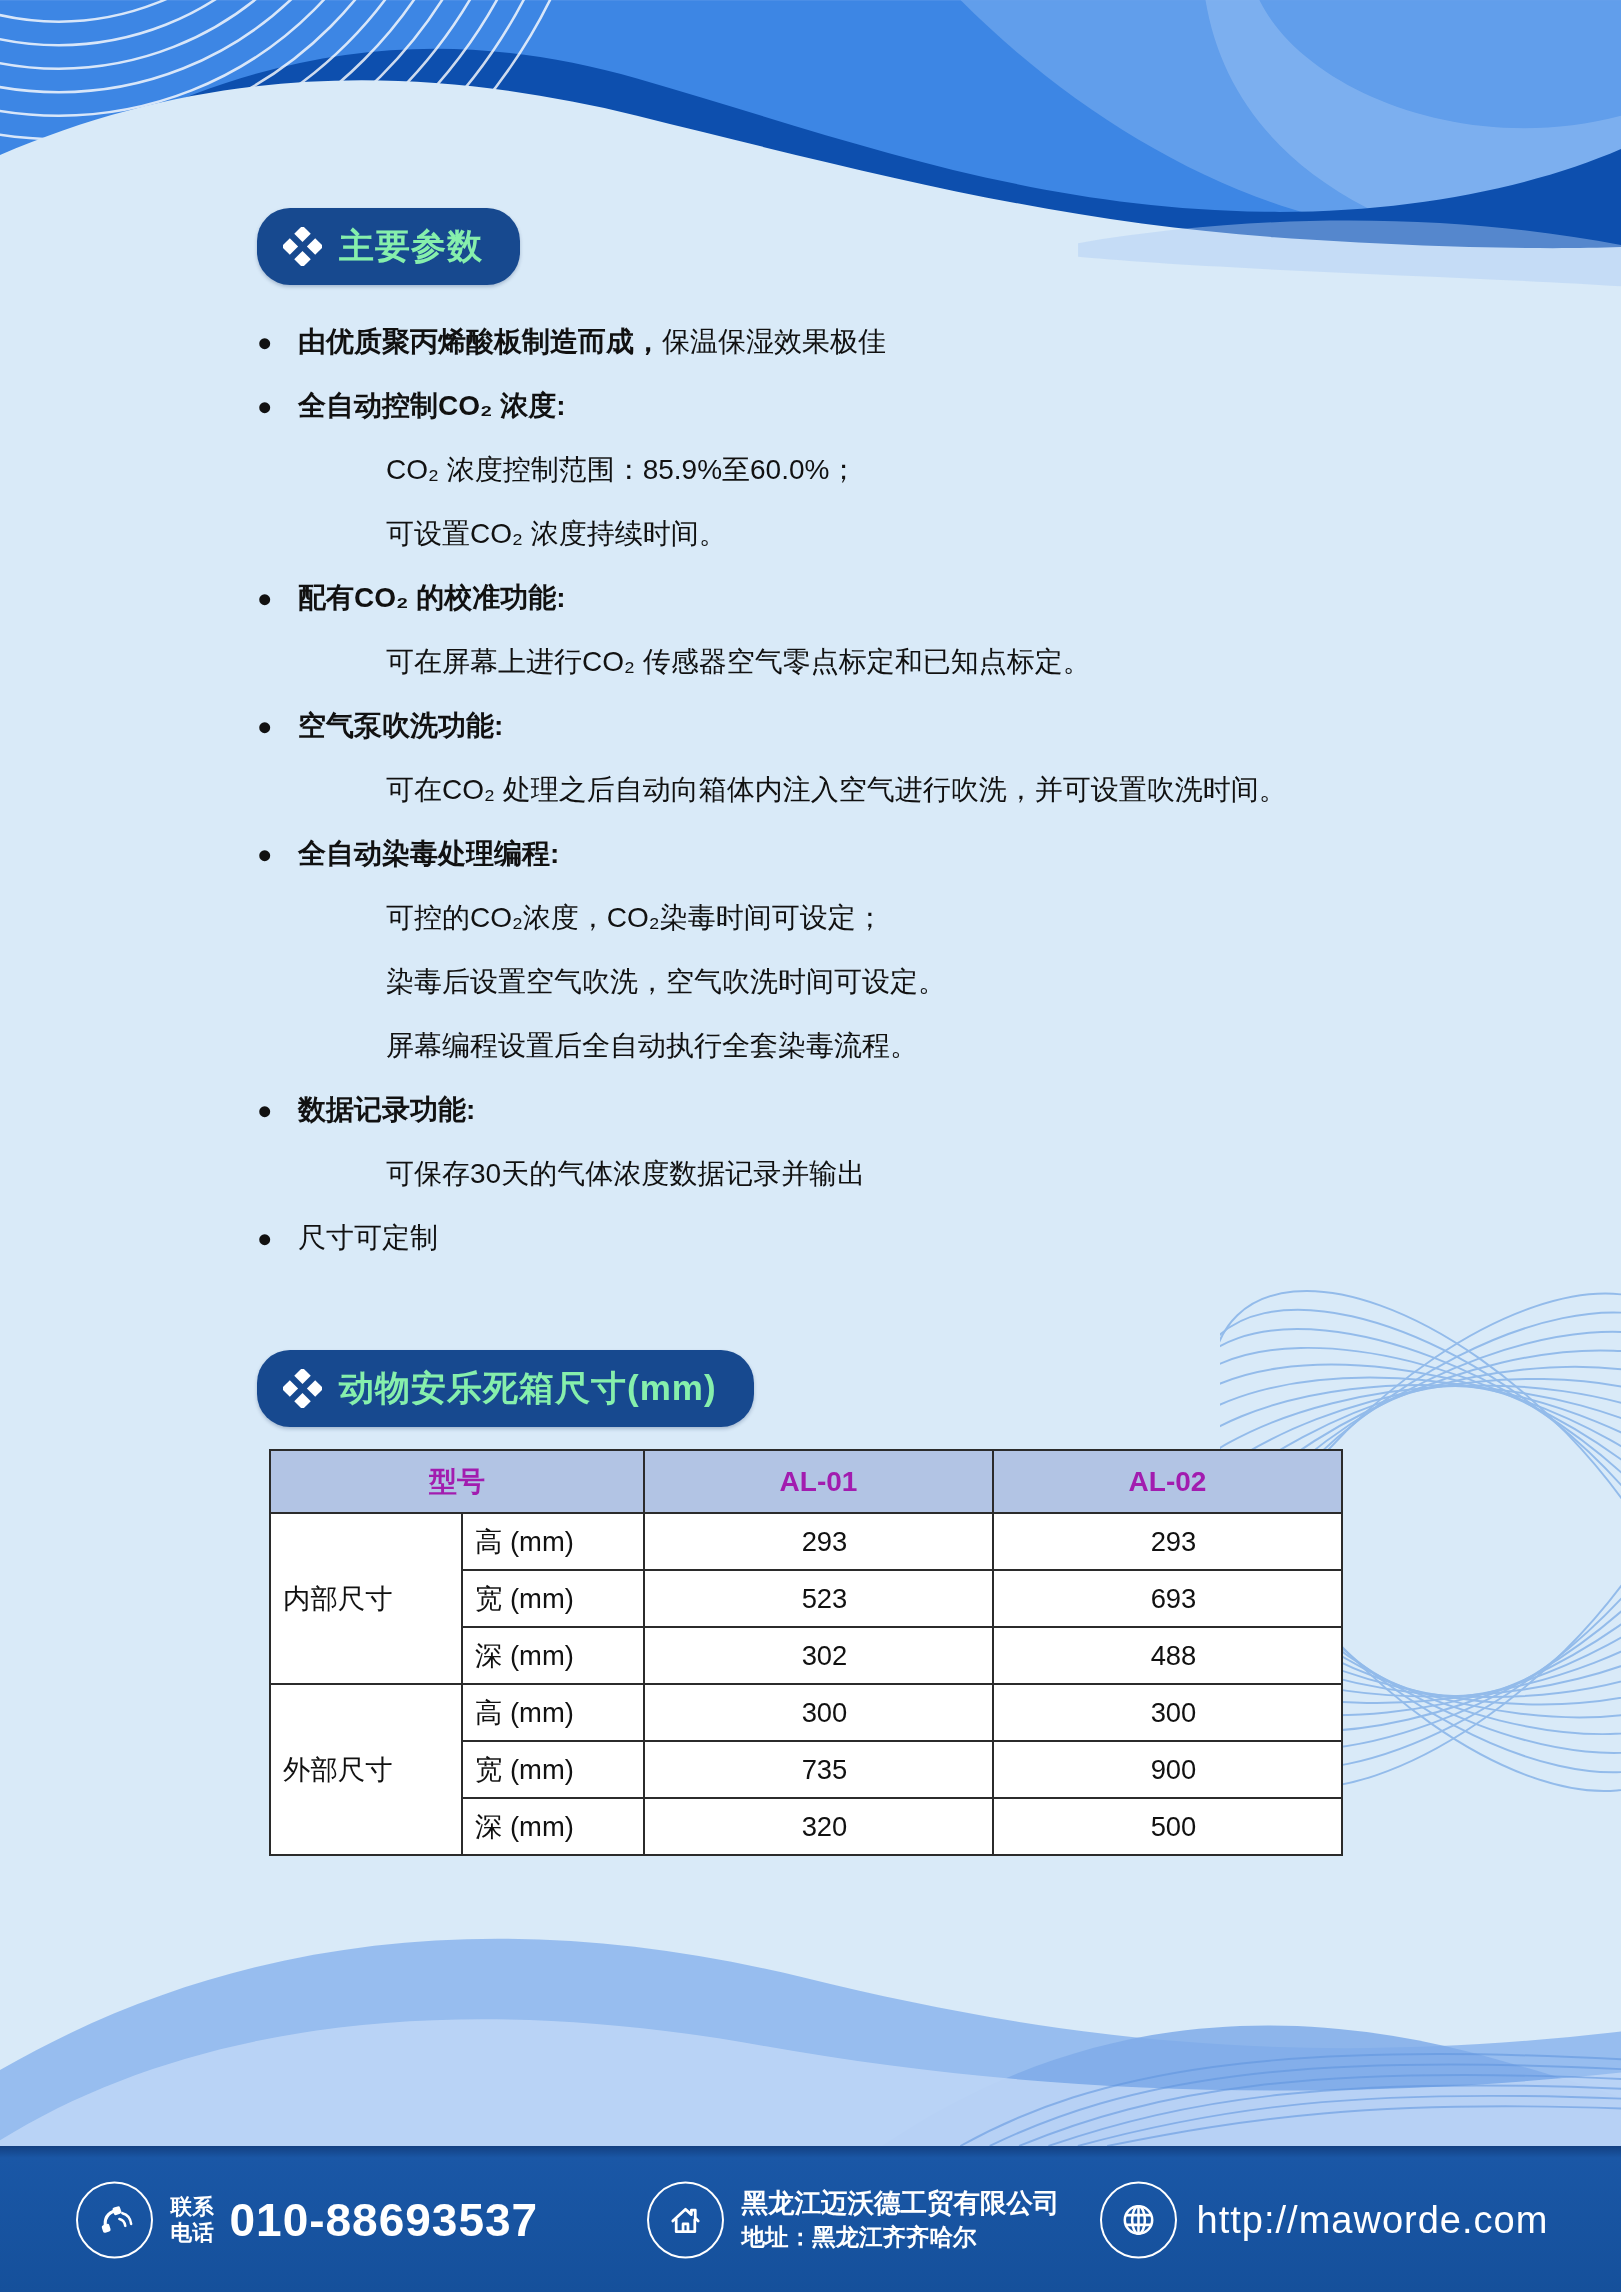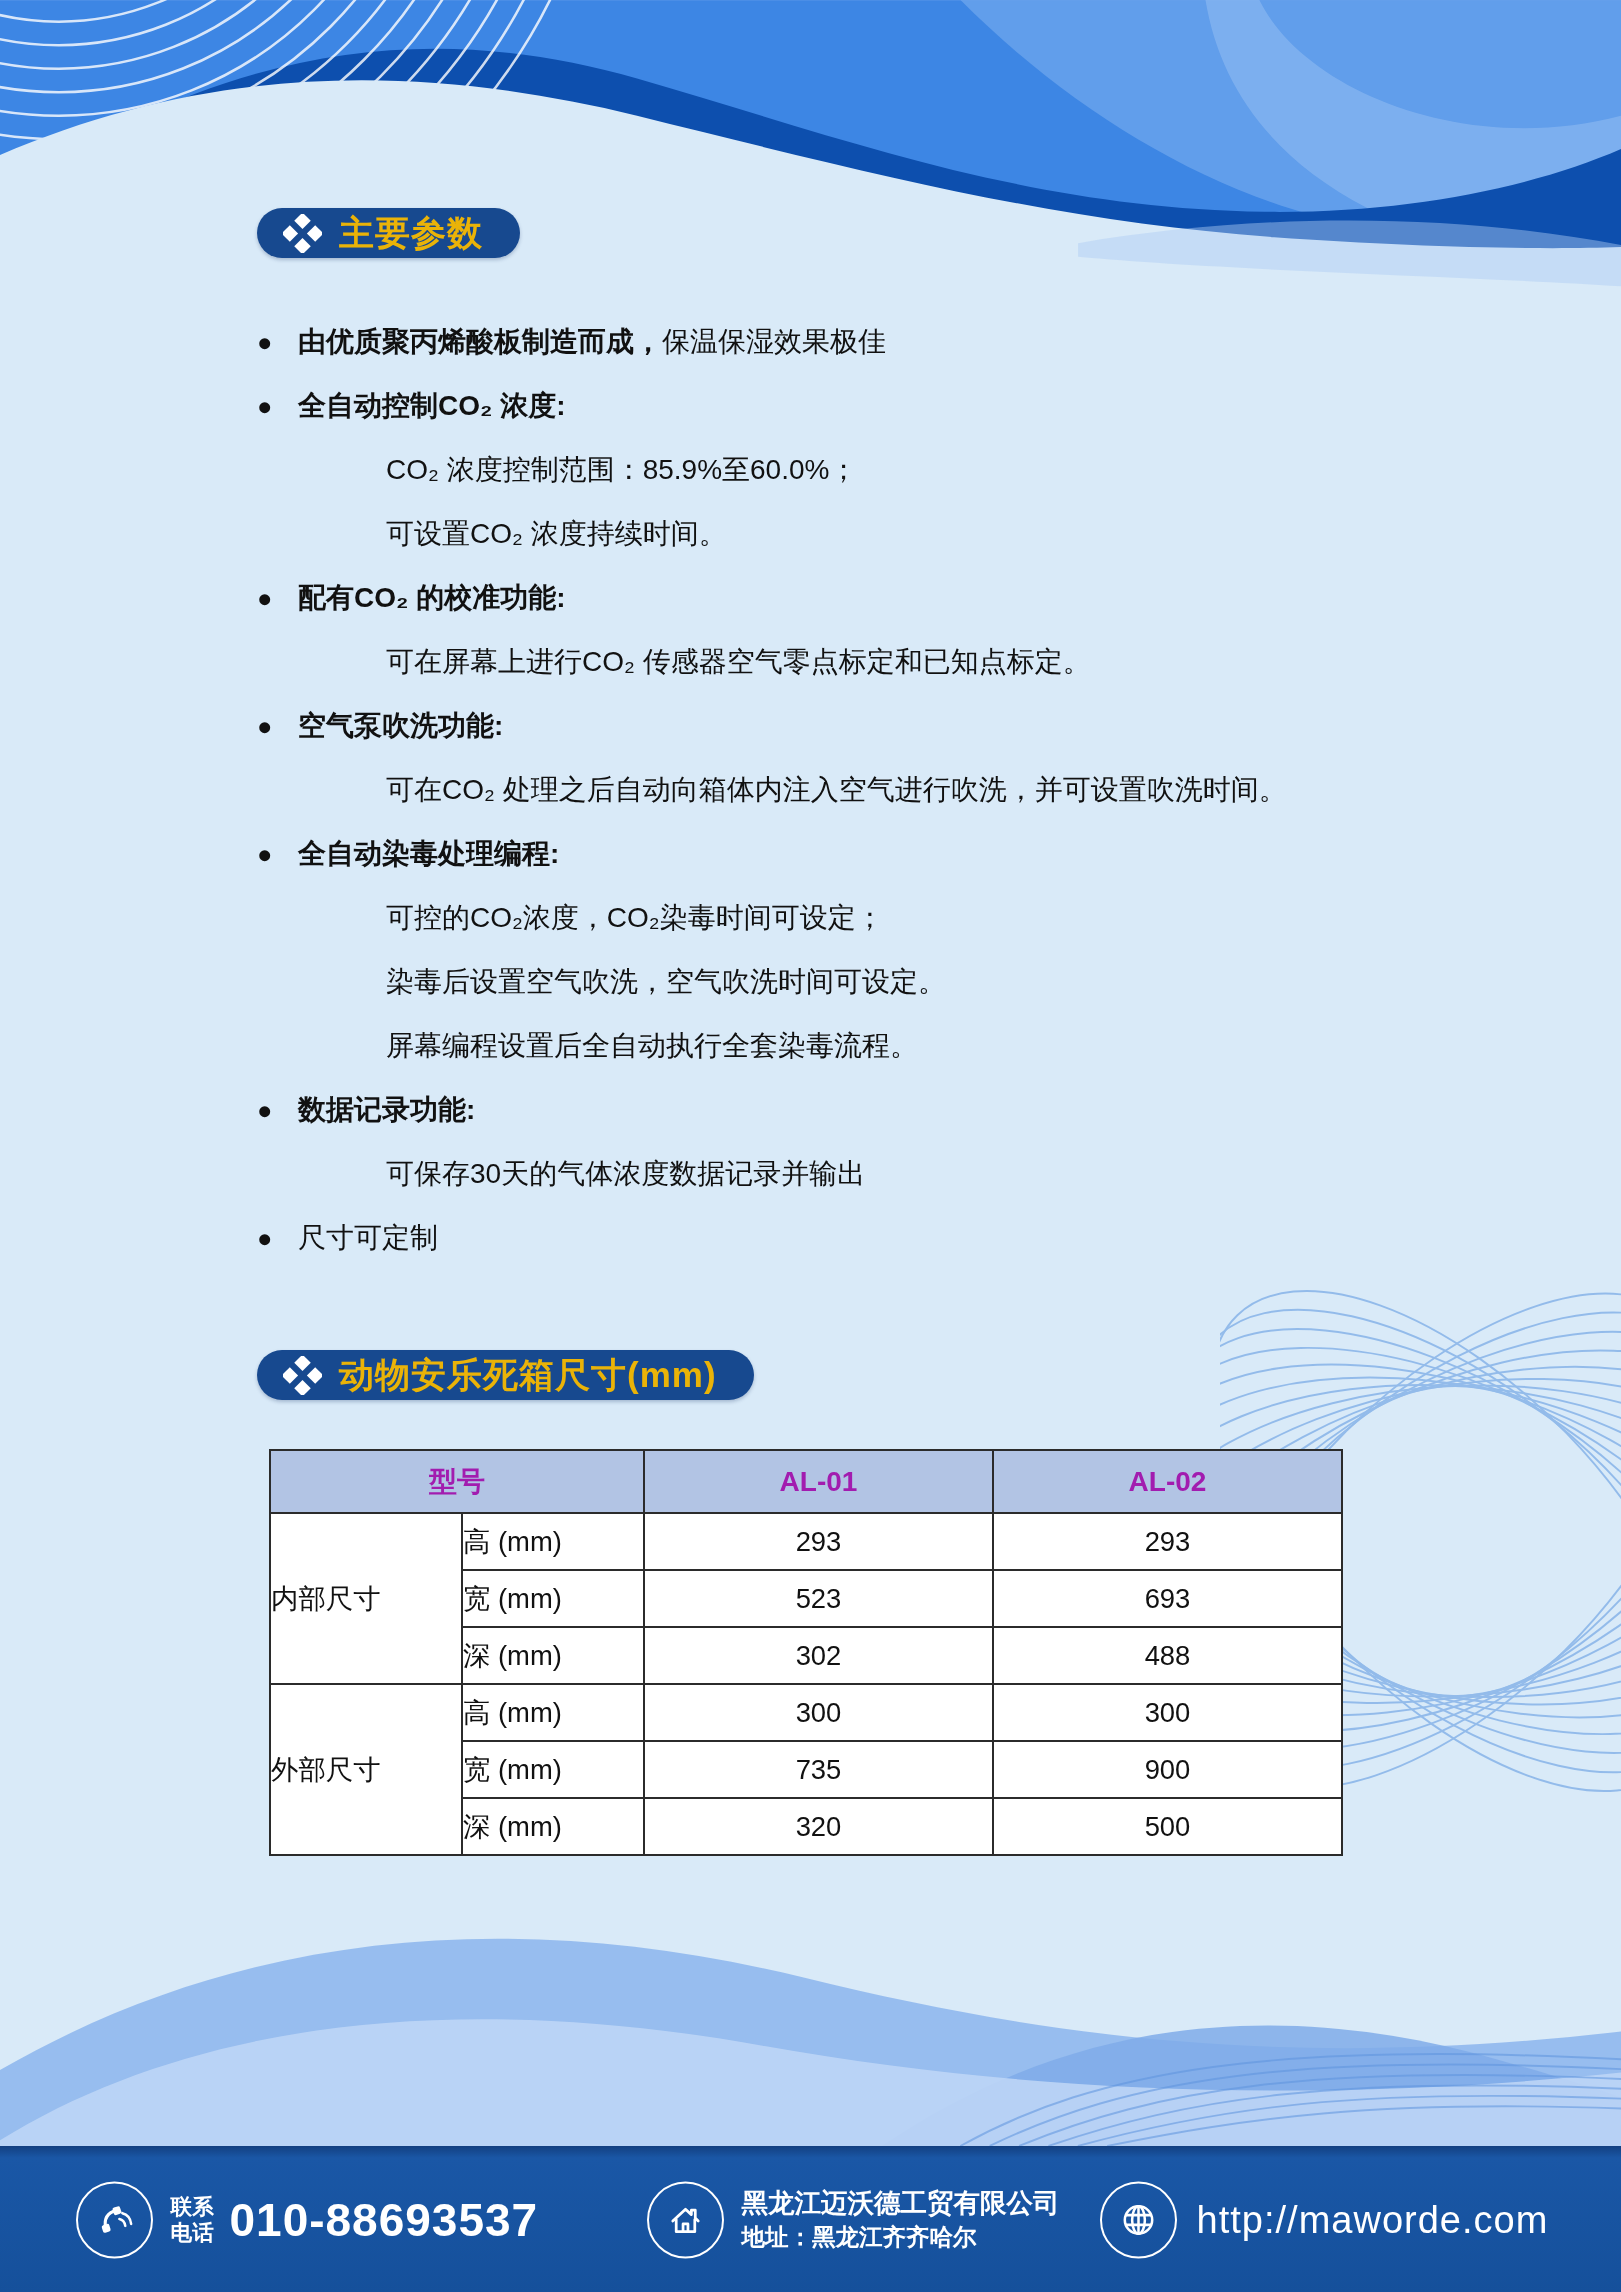--- a/index.html
+++ b/index.html
@@ -8,22 +8,22 @@
     background:#d9eaf8;
     font-family:"Liberation Sans", sans-serif; color:#111;
   }
   .deco{position:absolute; pointer-events:none;}
   .header-deco{top:0; left:0;}
   .right-deco{top:1237px; left:1220px;}
   .bottom-deco{top:1862px; left:0;}
 
   
   .badge{
-    position:absolute; background:#17498f; color:#eab308;
-    height:50px; border-radius:33px; display:flex; align-items:center;
+    position:absolute; background:#17498f; color:#86efac;
+    height:77px; border-radius:33px; display:flex; align-items:center;
     padding:0 37px 0 25.5px; font-weight:bold; font-size:35px; letter-spacing:1px;
     box-shadow:0 2px 3.9px rgba(10,40,90,.25);
   }
   .badge .dico{display:flex; margin-right:17.6px;}
   .badge1{left:257px; top:208px;}
   .badge2{left:257px; top:1350px;}
 
   
   .bullets{position:absolute; left:257px; top:310px; width:1225px; font-size:28px;}
   .line{height:64px; display:flex; align-items:center; white-space:nowrap;}
@@ -34,21 +34,21 @@
   
   .dim-table{
     position:absolute; left:269px; top:1449px; border-collapse:collapse;
     background:#fff; table-layout:fixed; border:2.9px solid #2b2b2b;
   }
   .dim-table th,.dim-table td{border:2px solid #2b2b2b; padding:0;}
   .dim-table th{
     background:#b2c4e4; color:#a21caf; height:61px;
     font-size:28px; font-weight:bold; text-align:center;
   }
-  .dim-table td{height:55px; font-size:27.4px;}
+  .dim-table td{height:55px; font-size:27.4px;padding-left:12px;}
   .col-group{width:192px;}
   .col-label{width:182px;}
   .col-val{width:349px;}
   .cell-group{text-align:left; padding-left:29px;}
   .cell-label{text-align:left; padding-left:25.5px;}
   .cell-val{text-align:center;}
 
   
   .footer{
     position:absolute; left:0; top:2146px; width:1621px; height:147px;

